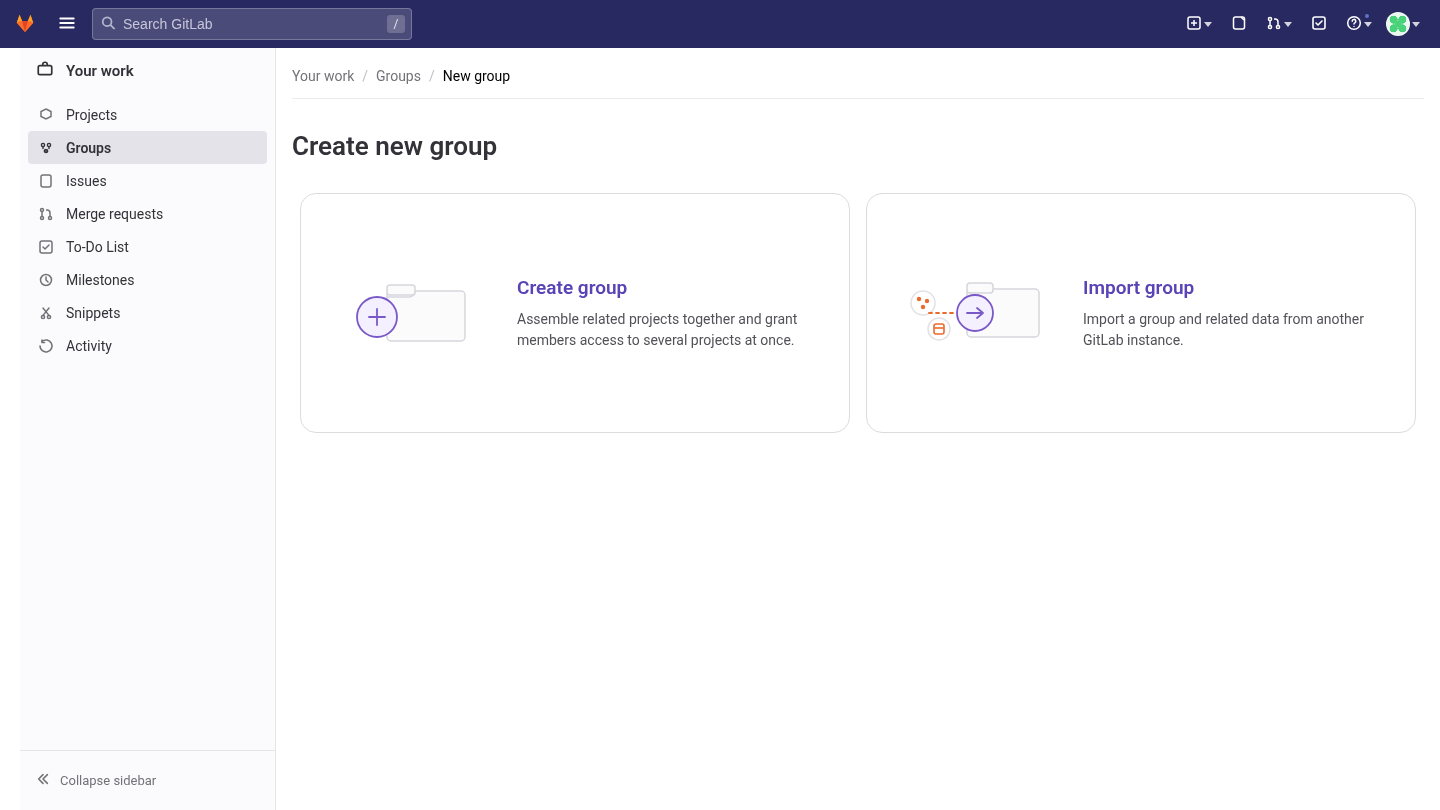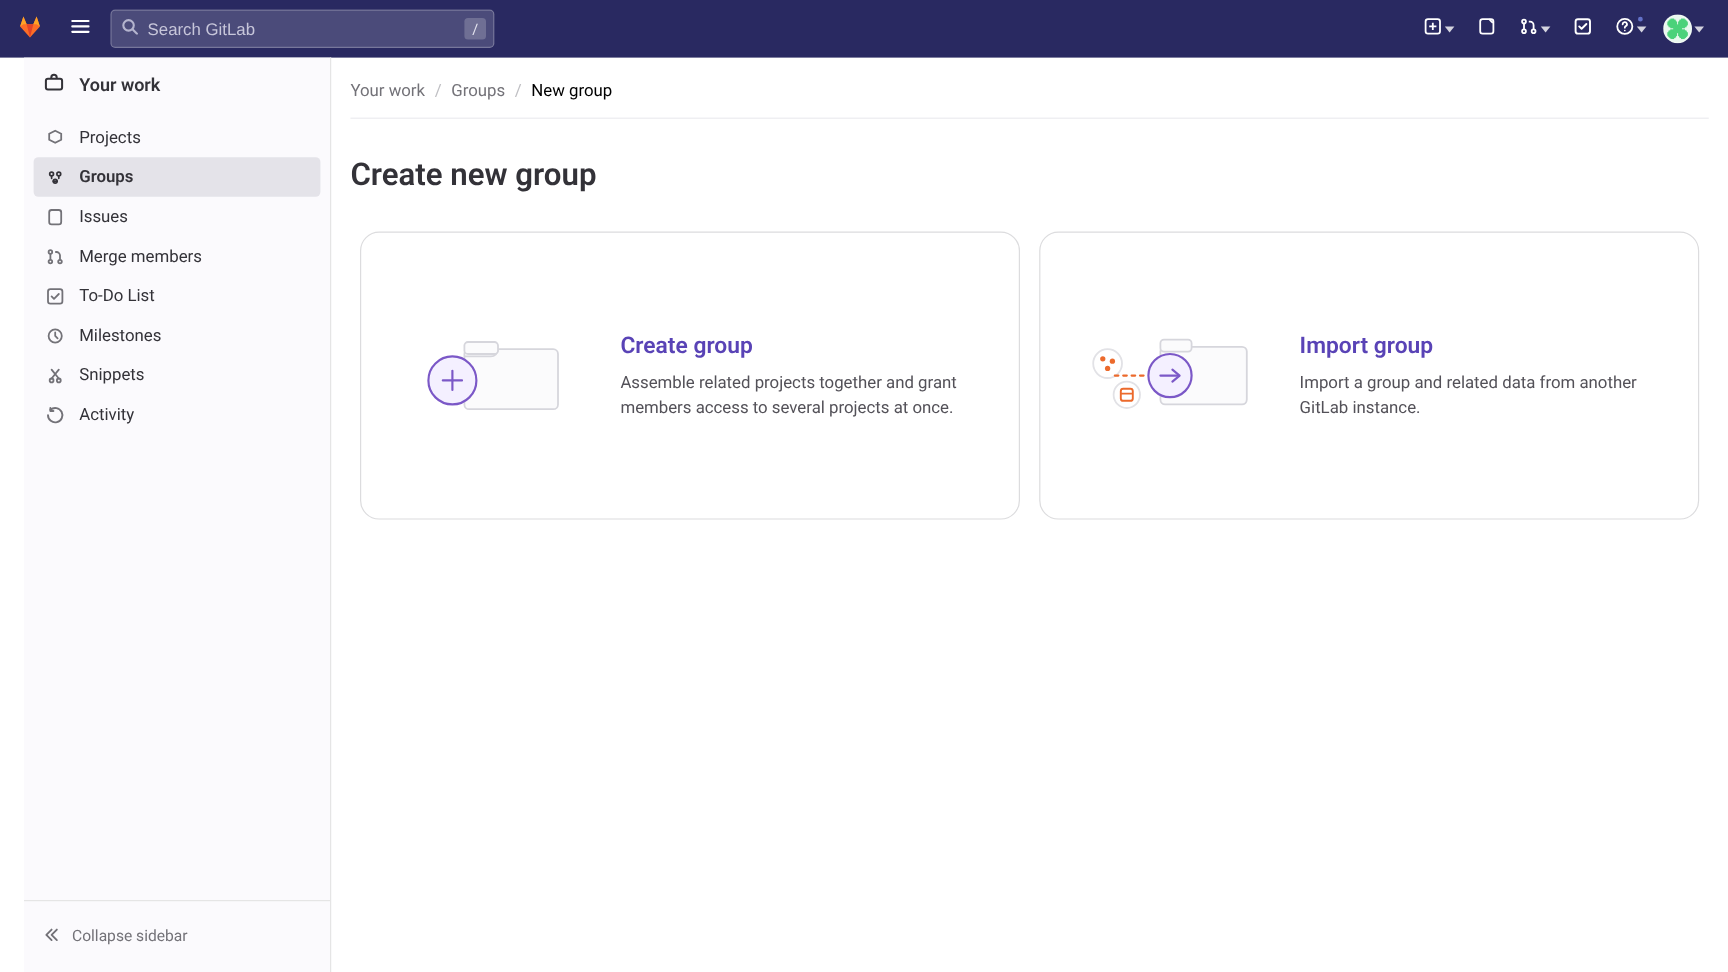--- a/index.html
+++ b/index.html
@@ -404,21 +404,21 @@
       <div class="nav-item">
         <span class="nav-icon">
           <svg width="16" height="16" viewBox="0 0 16 16" fill="none" stroke="currentColor" stroke-width="1.5">
             <circle cx="4" cy="4" r="1.5"></circle>
               <circle cx="4" cy="12" r="1.5"></circle>
               <circle cx="12" cy="12" r="1.5"></circle>
             <path d="M4 5.5v5"></path>
               <path d="M12 10.5V7a3 3 0 0 0-3-3H8"></path>
           </svg>
         </span>
-        <span>Merge members</span>
+        <span>Merge requests</span>
       </div>
 
       <div class="nav-item">
         <span class="nav-icon">
           <svg width="16" height="16" viewBox="0 0 16 16" fill="none" stroke="currentColor" stroke-width="1.5">
             <rect x="2" y="2" width="12" height="12" rx="2"></rect>
               <path d="M5 8l2 2 4-4" stroke-linecap="round" stroke-linejoin="round"></path>
           </svg>
         </span>
         <span>To-Do List</span>

